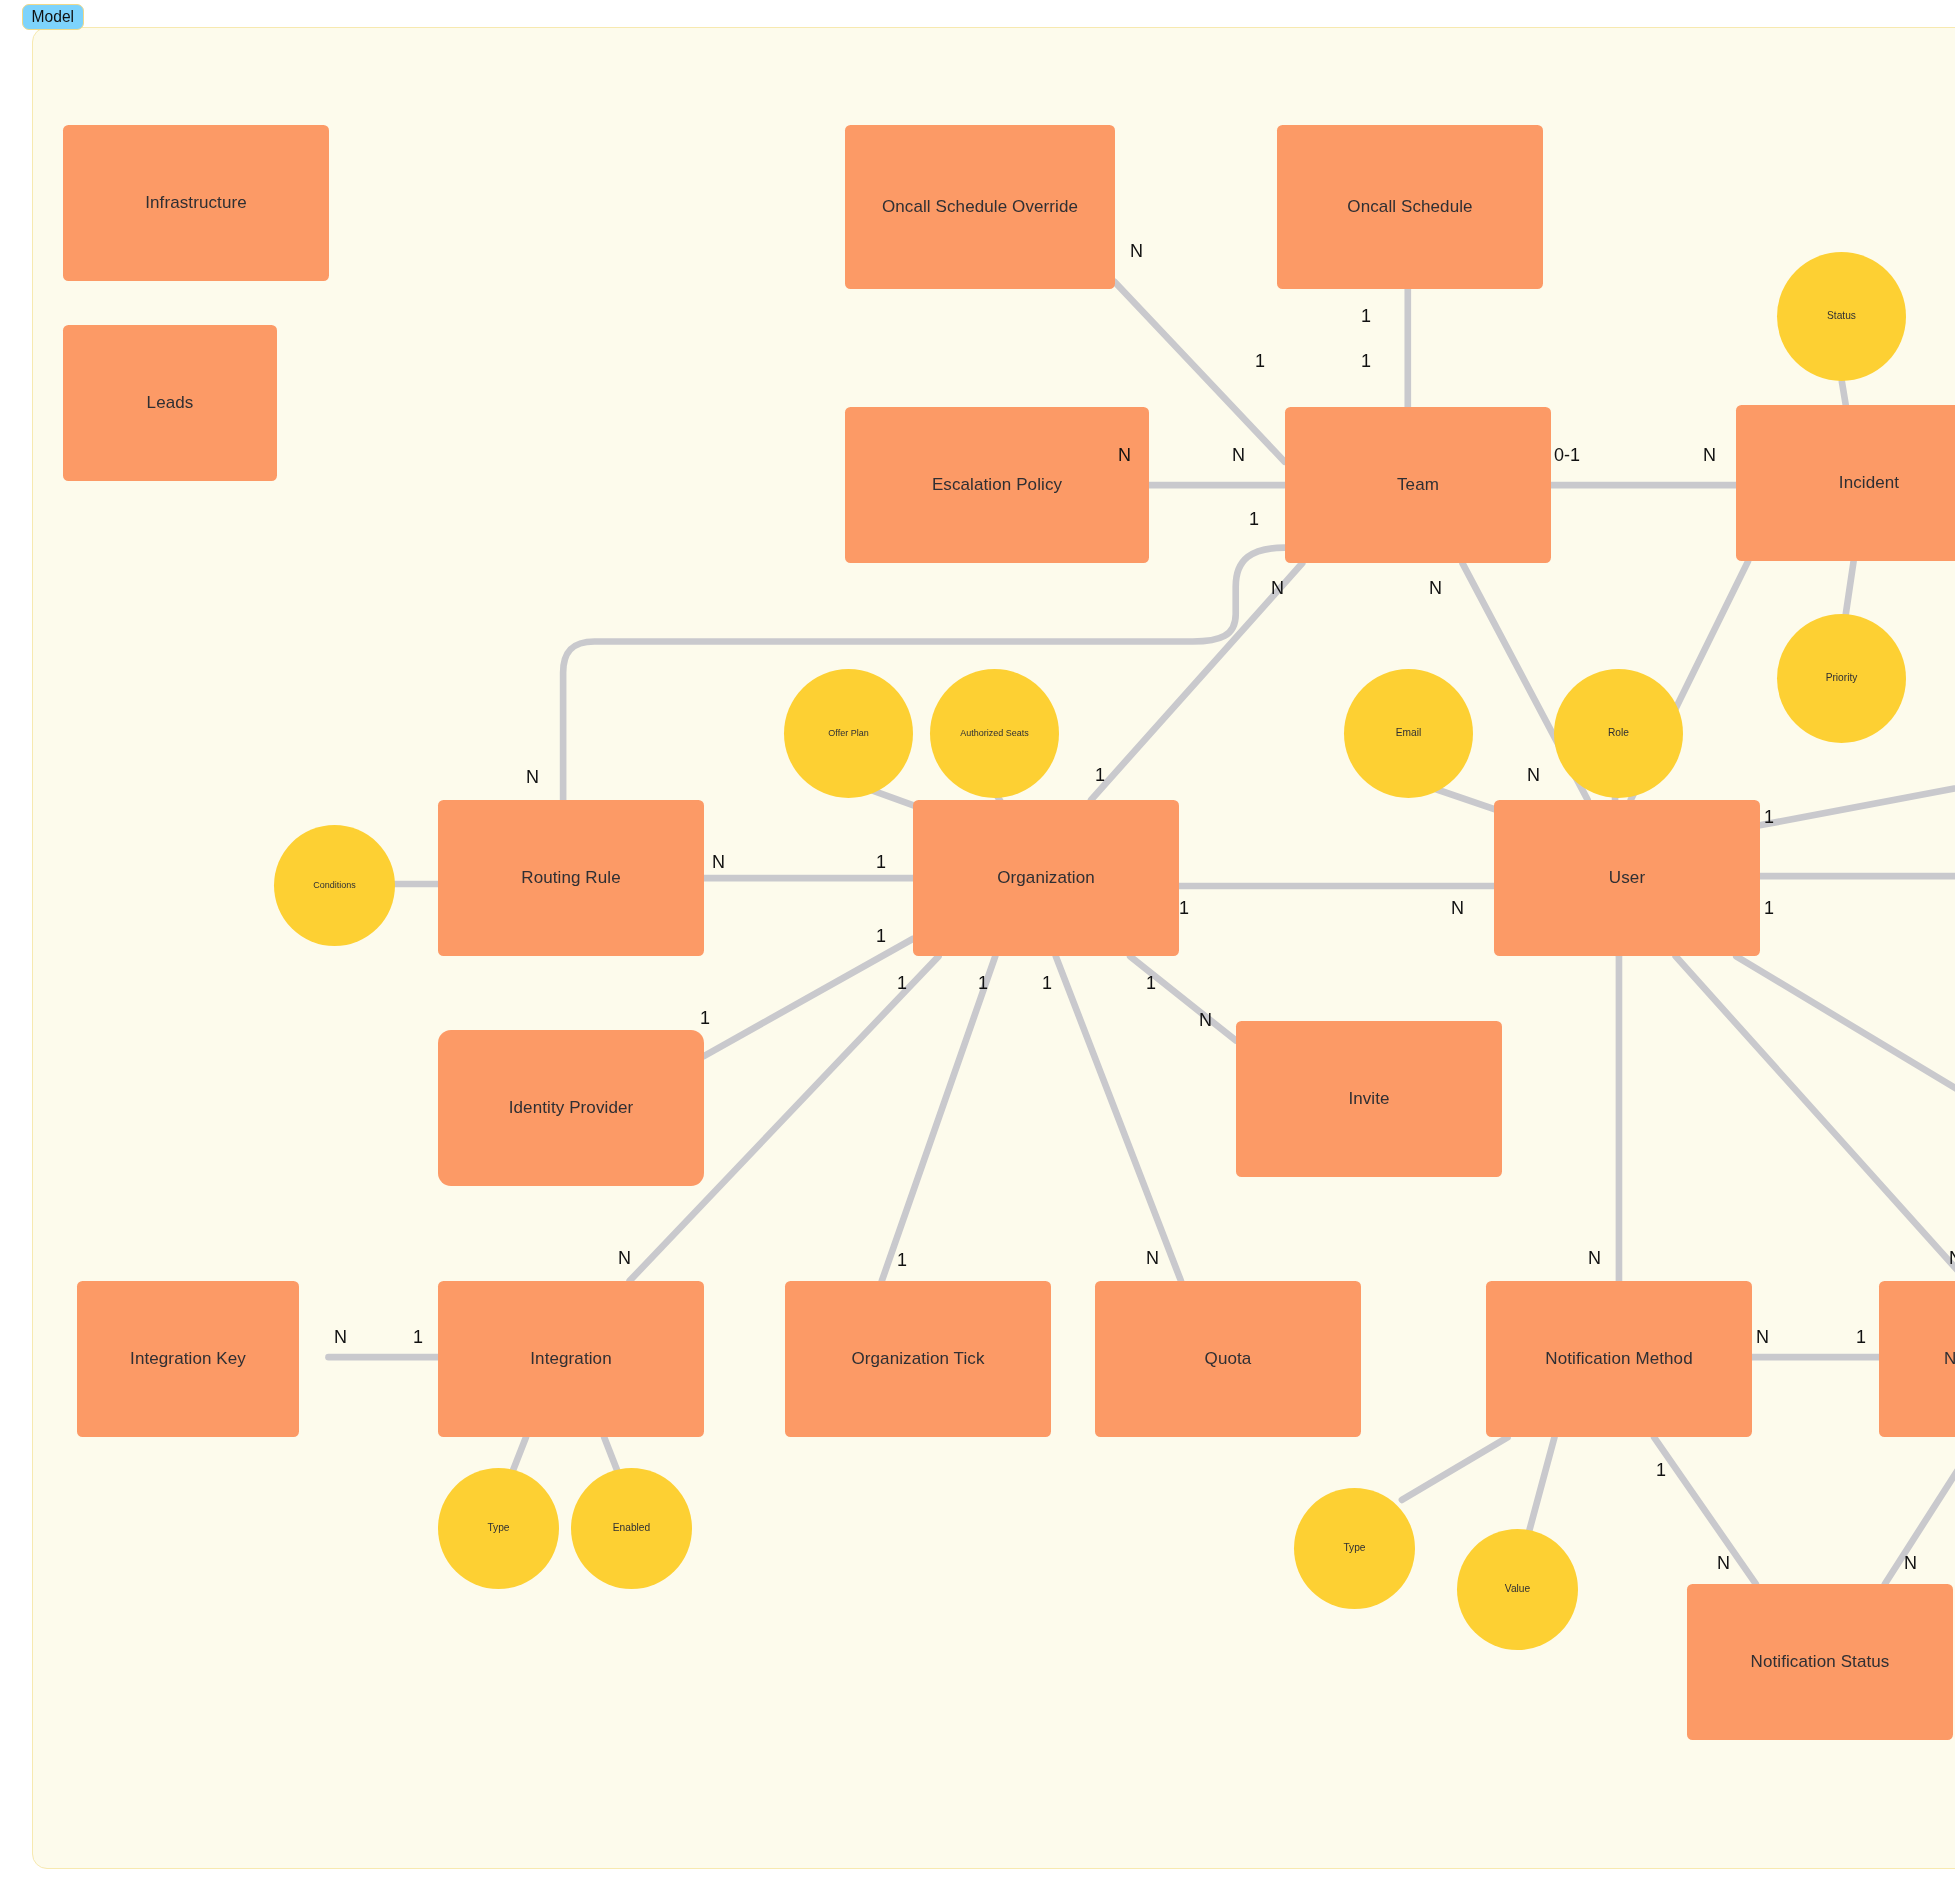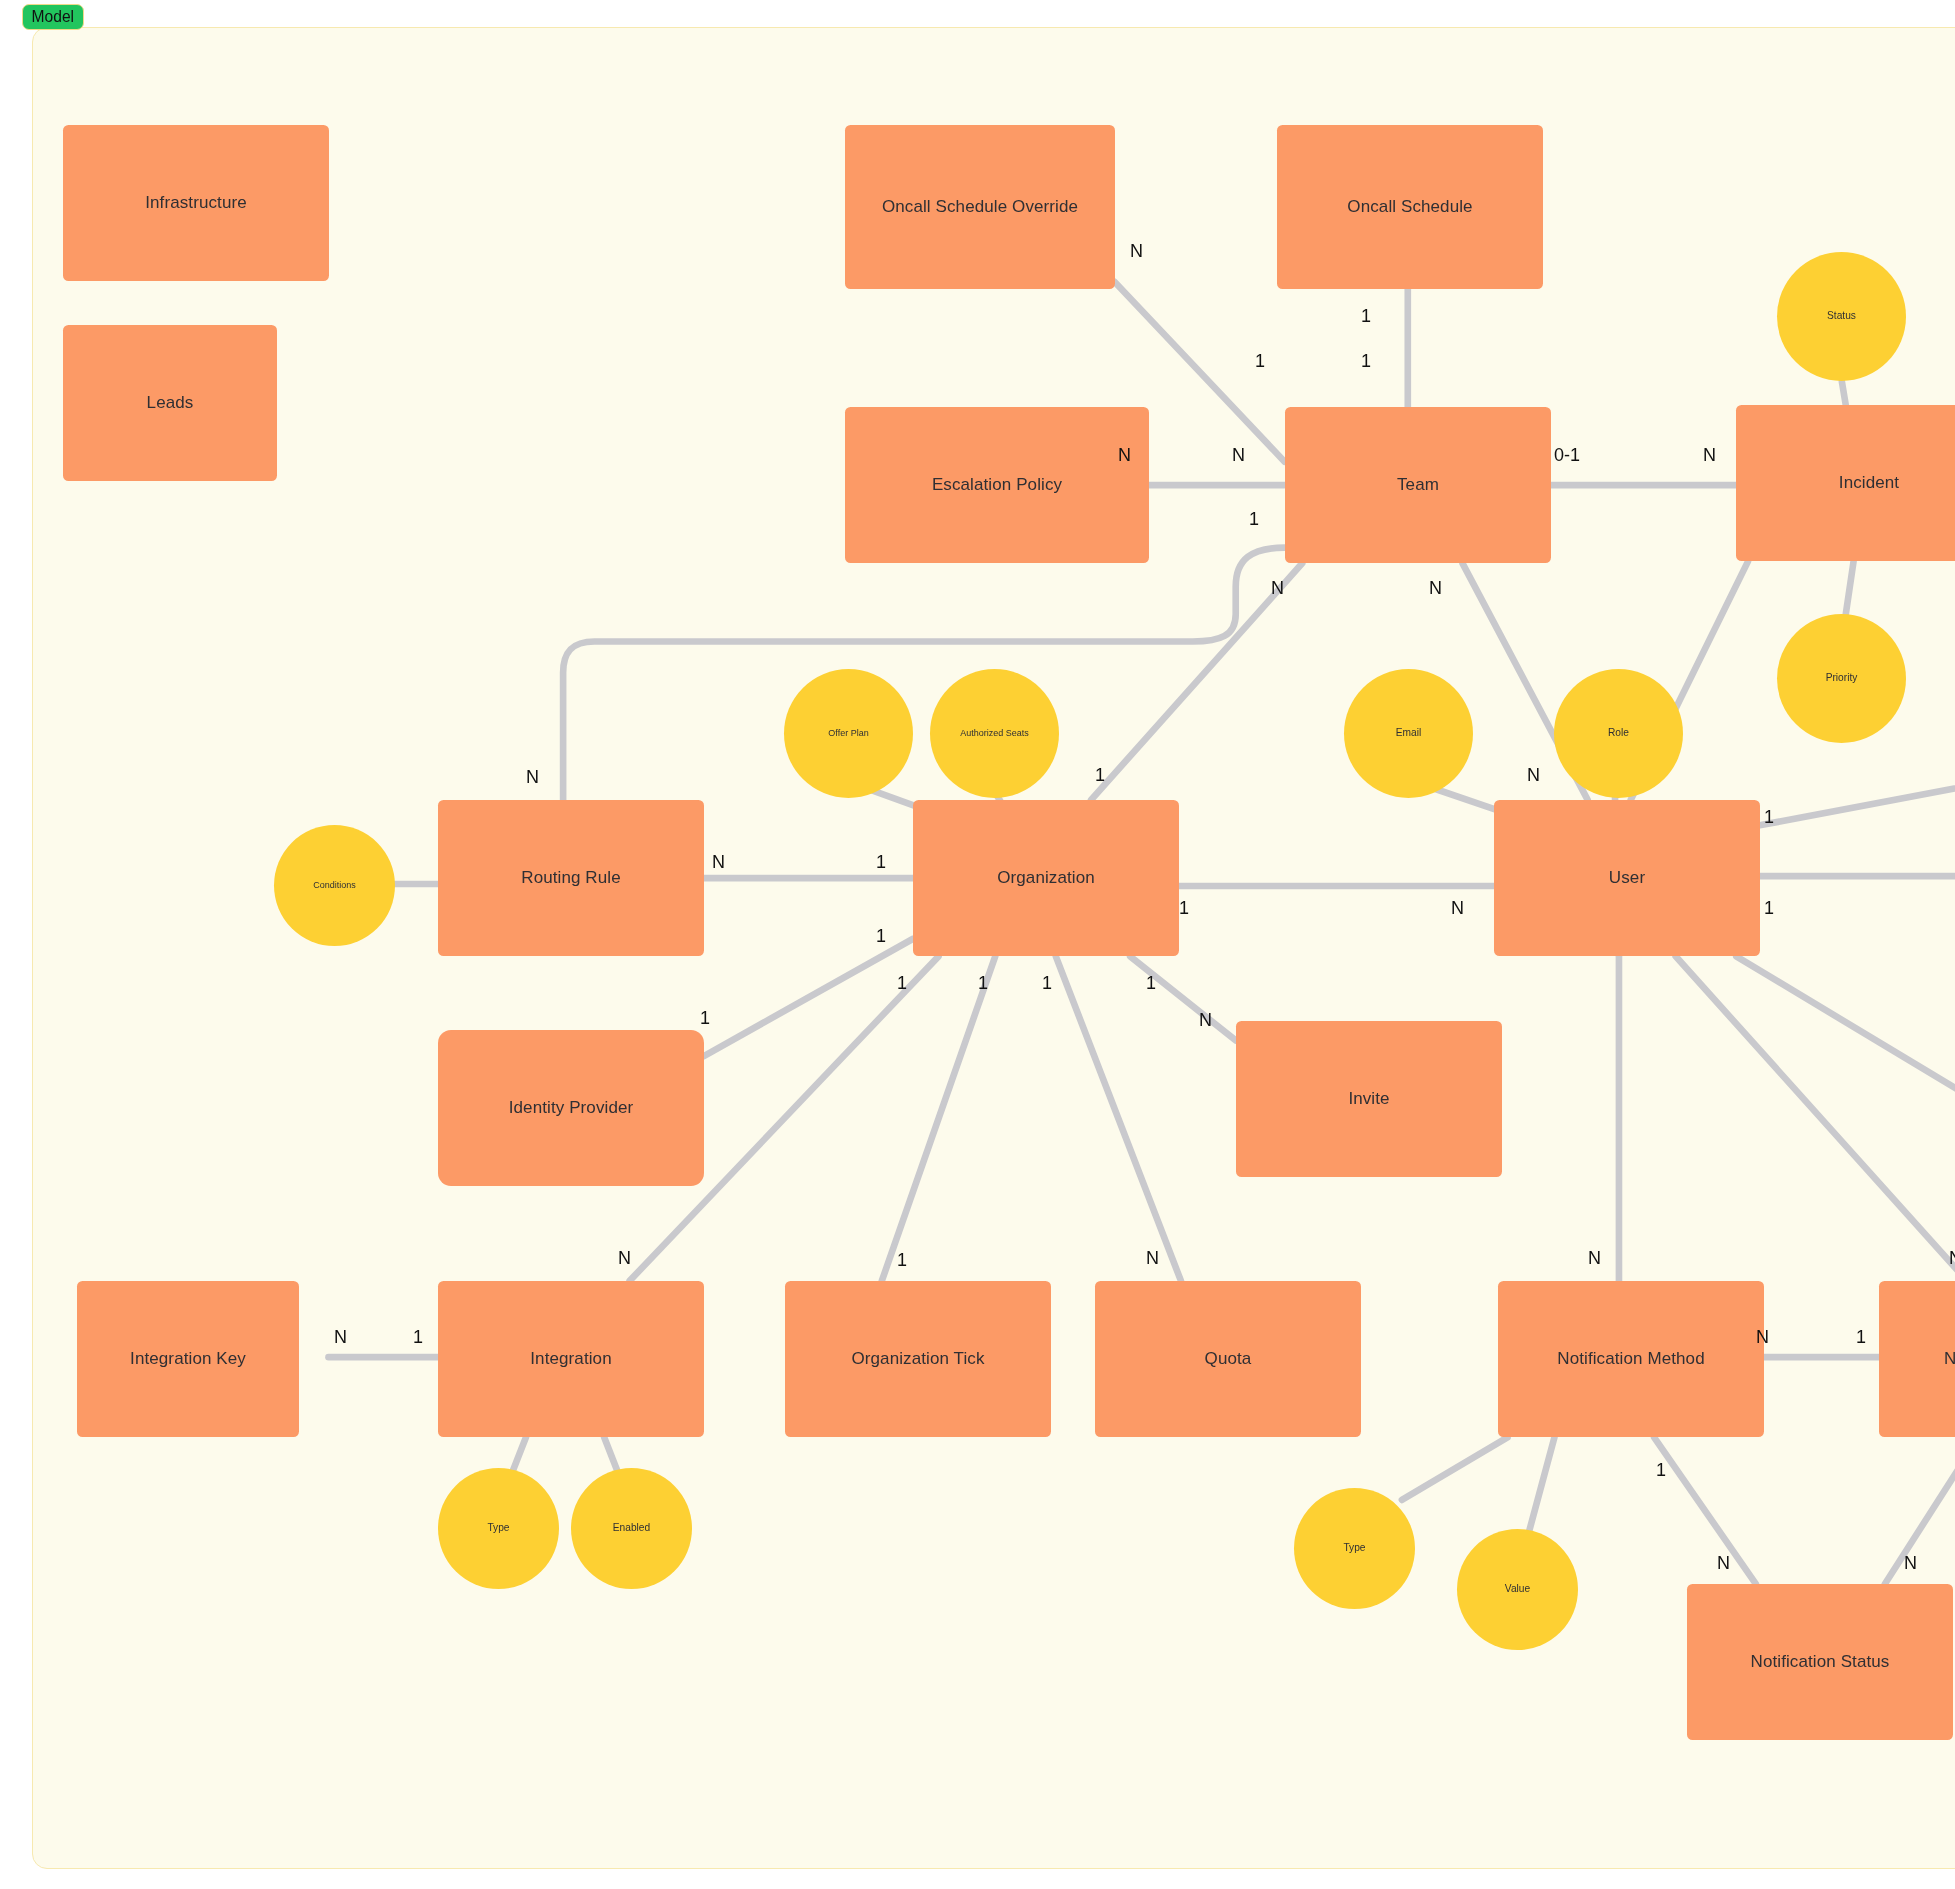--- a/index.html
+++ b/index.html
@@ -5,21 +5,21 @@
 <style>
   html,body{margin:0;padding:0;background:#ffffff;}
   body{font-family:"Liberation Sans", sans-serif;}
   #stage{position:relative;width:2753px;height:1890px;background:#ffffff;overflow:hidden;}
   #canvas-frame{
     position:absolute;left:32px;top:26.6px;width:2685px;height:1840px;
     background:#fdfbec;border:1.2px solid #f7e9b0;border-radius:15px;
   }
   #model-badge{
     position:absolute;left:22px;top:3.9px;
-    background:#22c55e;border:0.8px solid #f0d98a;border-radius:7px;
+    background:#7dd3fc;border:0.8px solid #f0d98a;border-radius:7px;
     padding:3.9px 8.6px 4.7px 8.6px;
     font-size:15.6px;line-height:1;color:#111;
     font-family:"Liberation Sans", sans-serif;
     z-index:40;
   }
   #edges{position:absolute;left:0;top:0;width:2753px;height:1890px;z-index:5;pointer-events:none;}
   .node{
     position:absolute;z-index:10;box-sizing:border-box;
     display:flex;align-items:center;justify-content:center;text-align:center;
     color:#2f2f33;
@@ -137,21 +137,21 @@
       <div class="node entity" style="left: 1736px; top: 405px; width: 266px; height: 156px; background: rgb(252, 154, 102);">Incident</div>
       <div class="node entity" style="left: 438px; top: 800px; width: 266px; height: 156px; background: rgb(252, 154, 102);">Routing Rule</div>
       <div class="node entity" style="left: 913px; top: 800px; width: 266px; height: 156px; background: rgb(252, 154, 102);">Organization</div>
       <div class="node entity" style="left: 1494px; top: 800px; width: 266px; height: 156px; background: rgb(252, 154, 102);">User</div>
       <div class="node entity" style="left: 438px; top: 1030px; width: 266px; height: 156px; background: rgb(252, 154, 102); border-radius: 13px;">Identity Provider</div>
       <div class="node entity" style="left: 1236px; top: 1021px; width: 266px; height: 156px; background: rgb(252, 154, 102);">Invite</div>
       <div class="node entity" style="left: 63px; top: 1281px; width: 222px; height: 156px; background: rgb(252, 154, 102); margin-left: 14px;">Integration Key</div>
       <div class="node entity" style="left: 438px; top: 1281px; width: 266px; height: 156px; background: rgb(252, 154, 102);">Integration</div>
       <div class="node entity" style="left: 785px; top: 1281px; width: 266px; height: 156px; background: rgb(252, 154, 102);">Organization Tick</div>
       <div class="node entity" style="left: 1095px; top: 1281px; width: 266px; height: 156px; background: rgb(252, 154, 102);">Quota</div>
-      <div class="node entity" style="left: 1486px; top: 1281px; width: 266px; height: 156px; background: rgb(252, 154, 102); margin-left: 12px;">Notification Method</div>
+      <div class="node entity" style="left: 1486px; top: 1281px; width: 266px; height: 156px; background: rgb(252, 154, 102);">Notification Method</div>
       <div class="node entity" style="left: 1879px; top: 1281px; width: 266px; height: 156px; background: rgb(252, 154, 102);">Notification Policy</div>
       <div class="node entity" style="left: 1687px; top: 1584px; width: 266px; height: 156px; background: rgb(252, 154, 102);">Notification Status</div>
     </div>
   <div id="attribute-layer">
       <div class="node attr" style="left: 1777px; top: 252px; width: 129px; height: 129px; background: rgb(253, 208, 51);">Status</div>
       <div class="node attr" style="left: 1777px; top: 614px; width: 129px; height: 129px; background: rgb(253, 208, 51);">Priority</div>
       <div class="node attr small" style="left: 784px; top: 669px; width: 129px; height: 129px; background: rgb(253, 208, 51);">Offer Plan</div>
       <div class="node attr small" style="left: 930px; top: 669px; width: 129px; height: 129px; background: rgb(253, 208, 51);">Authorized Seats</div>
       <div class="node attr" style="left: 1344px; top: 669px; width: 129px; height: 129px; background: rgb(253, 208, 51);">Email</div>
       <div class="node attr" style="left: 1554px; top: 669px; width: 129px; height: 129px; background: rgb(253, 208, 51);">Role</div>

